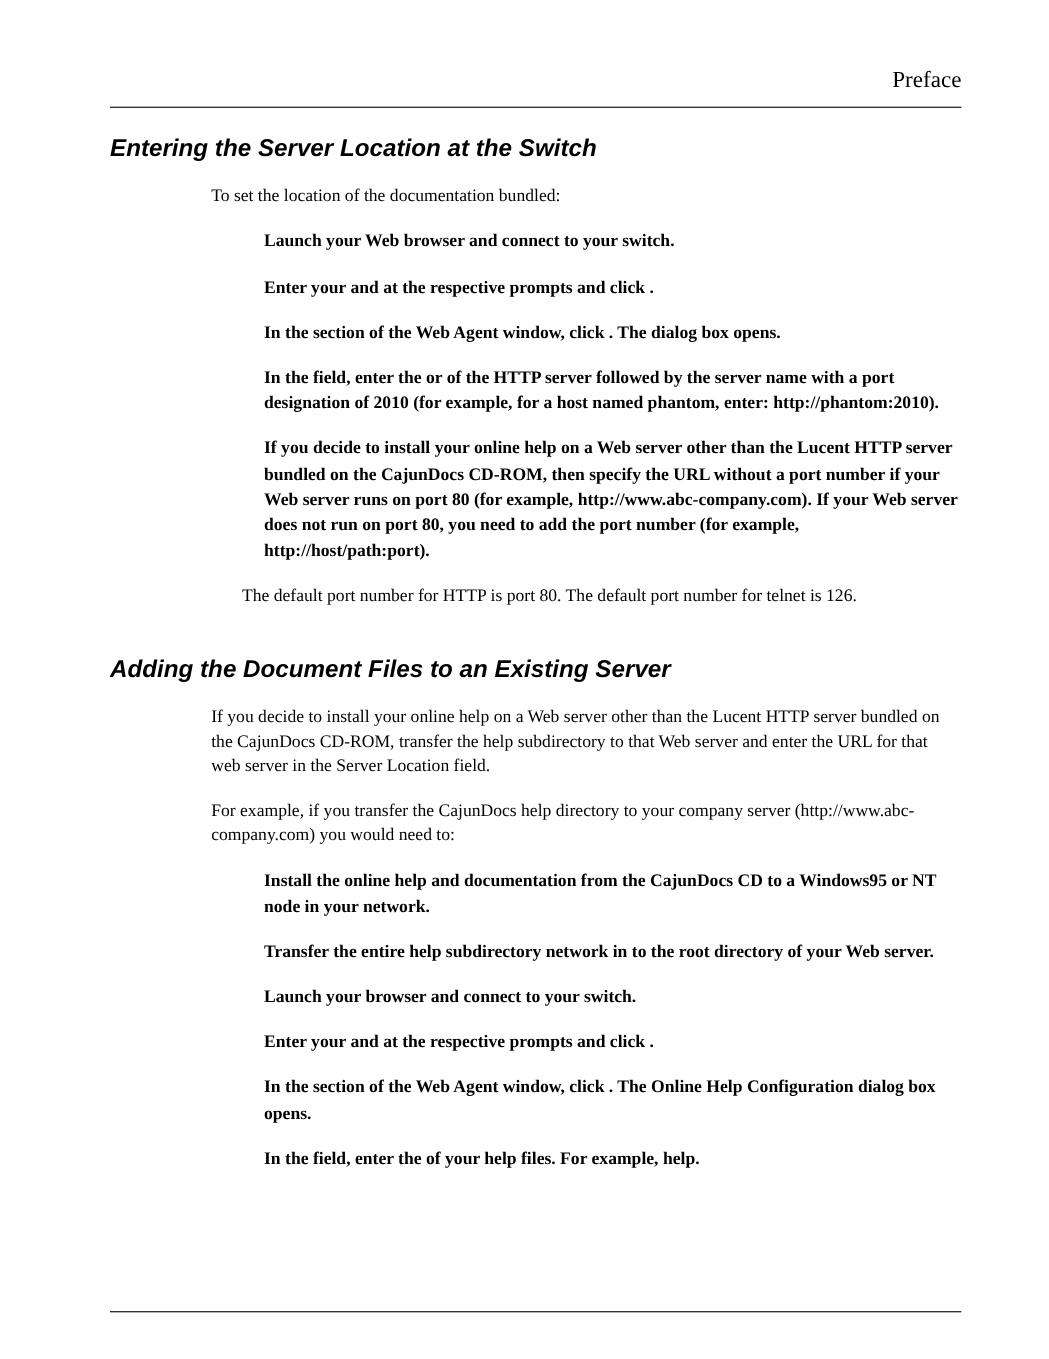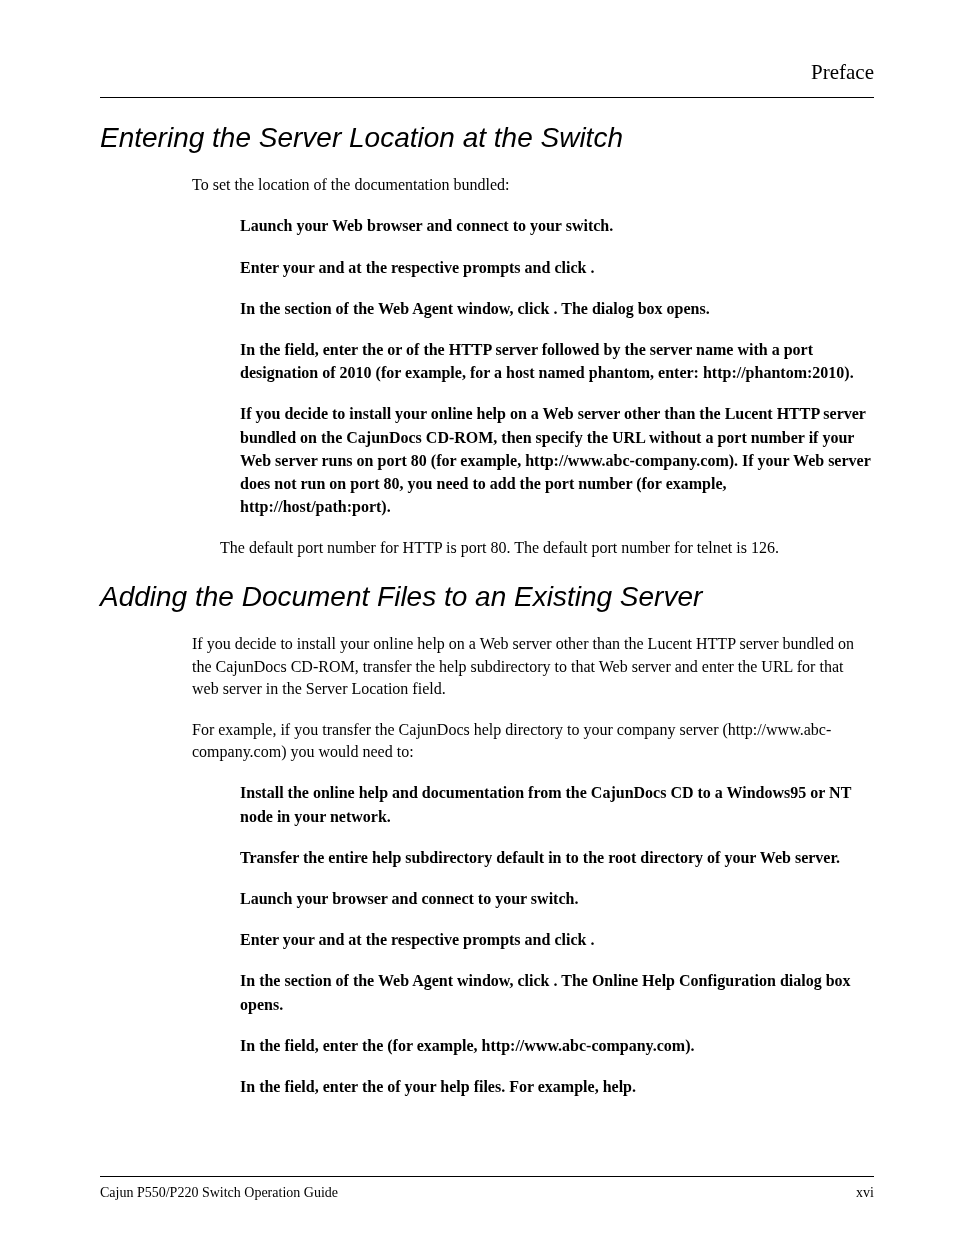--- a/index.html
+++ b/index.html
@@ -23,22 +23,22 @@
     margin-bottom: 12px;
   }
   .top-rule {
     border: none;
     border-top: 1px solid #000;
     margin: 0 0 24px 0;
   }
   h2 {
     font-family: "Trebuchet MS", "Arial", sans-serif;
     font-style: italic;
-    font-weight: normal;
-    font-size: 28px;
+    font-weight: bold;
+    font-size: 22px;
     margin: 0 0 20px 0;
   }
   .intro {
     margin-left: 92px;
     margin-bottom: 18px;
     line-height: 1.4;
   }
   .step {
     margin-left: 140px;
     margin-right: 0;
@@ -46,21 +46,21 @@
     line-height: 1.45;
     font-weight: bold;
   }
   .note {
     margin-left: 120px;
     margin-right: 0;
     margin-bottom: 18px;
     line-height: 1.45;
   }
   .section2 {
-    margin-top: 22px;
+    margin-top: 42px;
   }
   .footer {
     position: absolute;
     bottom: 34px;
     left: 100px;
     right: 80px;
   }
   .footer-rule {
     border: none;
     border-top: 1px solid #000;
@@ -112,52 +112,43 @@
 
   <div class="section2">
     <h2>Adding the Document Files to an Existing Server</h2>
 
     <div class="intro">If you decide to install your online help on a Web server other than the Lucent HTTP server bundled on the CajunDocs CD-ROM, transfer the help subdirectory to that Web server and enter the URL for that web server in the Server Location field.</div>
     <div class="intro">For example, if you transfer the CajunDocs help directory to your company server (http://www.abc-company.com) you would need to:</div>
 
     <div class="step">Install the online help and documentation from the CajunDocs CD to a Windows95 or NT node in your network.</div>
 
     <div class="step">
-      <span>Transfer the entire help subdirectory default in </span>
+      <span>Transfer the entire help subdirectory network in </span>
       <span> to the root directory of your Web server.</span>
     </div>
 
     <div class="step">Launch your browser and connect to your switch.</div>
 
     <div class="step">
       <span>Enter your </span>
       <span> and </span>
       <span> at the respective prompts and click </span>
       <span>.</span>
     </div>
 
     <div class="step">
       <span>In the </span>
       <span> section of the Web Agent window, click </span>
       <span>. The Online Help Configuration dialog box opens.</span>
     </div>
 
-    <div class="step">
-      <span>In the </span>
-      <span> field, enter the </span>
-      <span> (for example, http://www.abc-company.com).</span>
-    </div>
 
     <div class="step">
       <span>In the </span>
       <span> field, enter the </span>
       <span> of your help files. For example, help.</span>
     </div>
   </div>
 
   <div class="footer">
     <hr class="footer-rule">
-    <div class="footer-row">
-      <span>Cajun P550/P220 Switch Operation Guide</span>
-      <span>xvi</span>
-    </div>
   </div>
 </div>
 
 </body></html>

